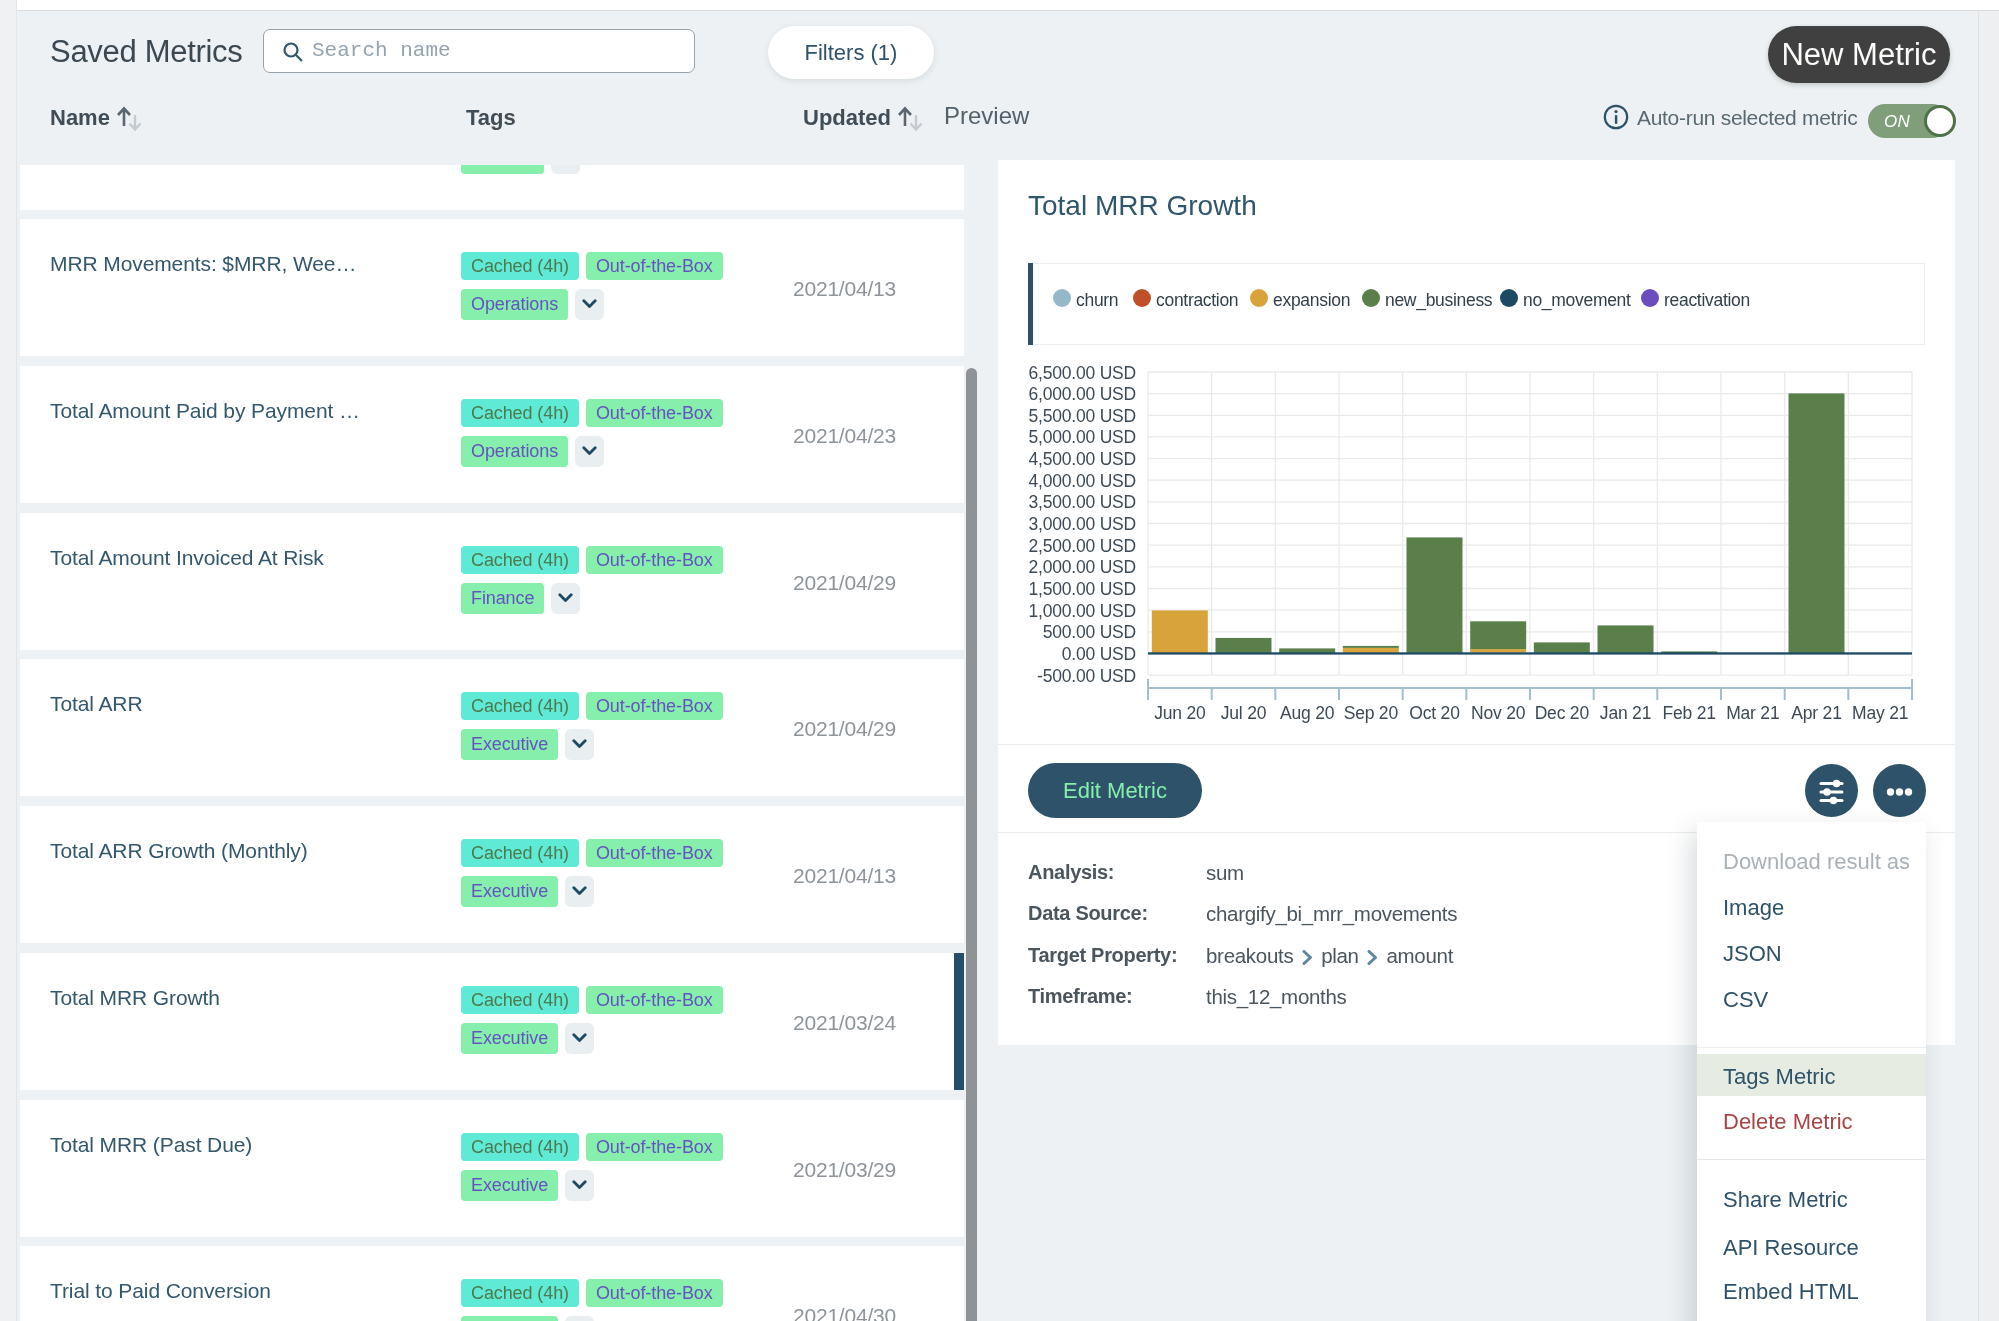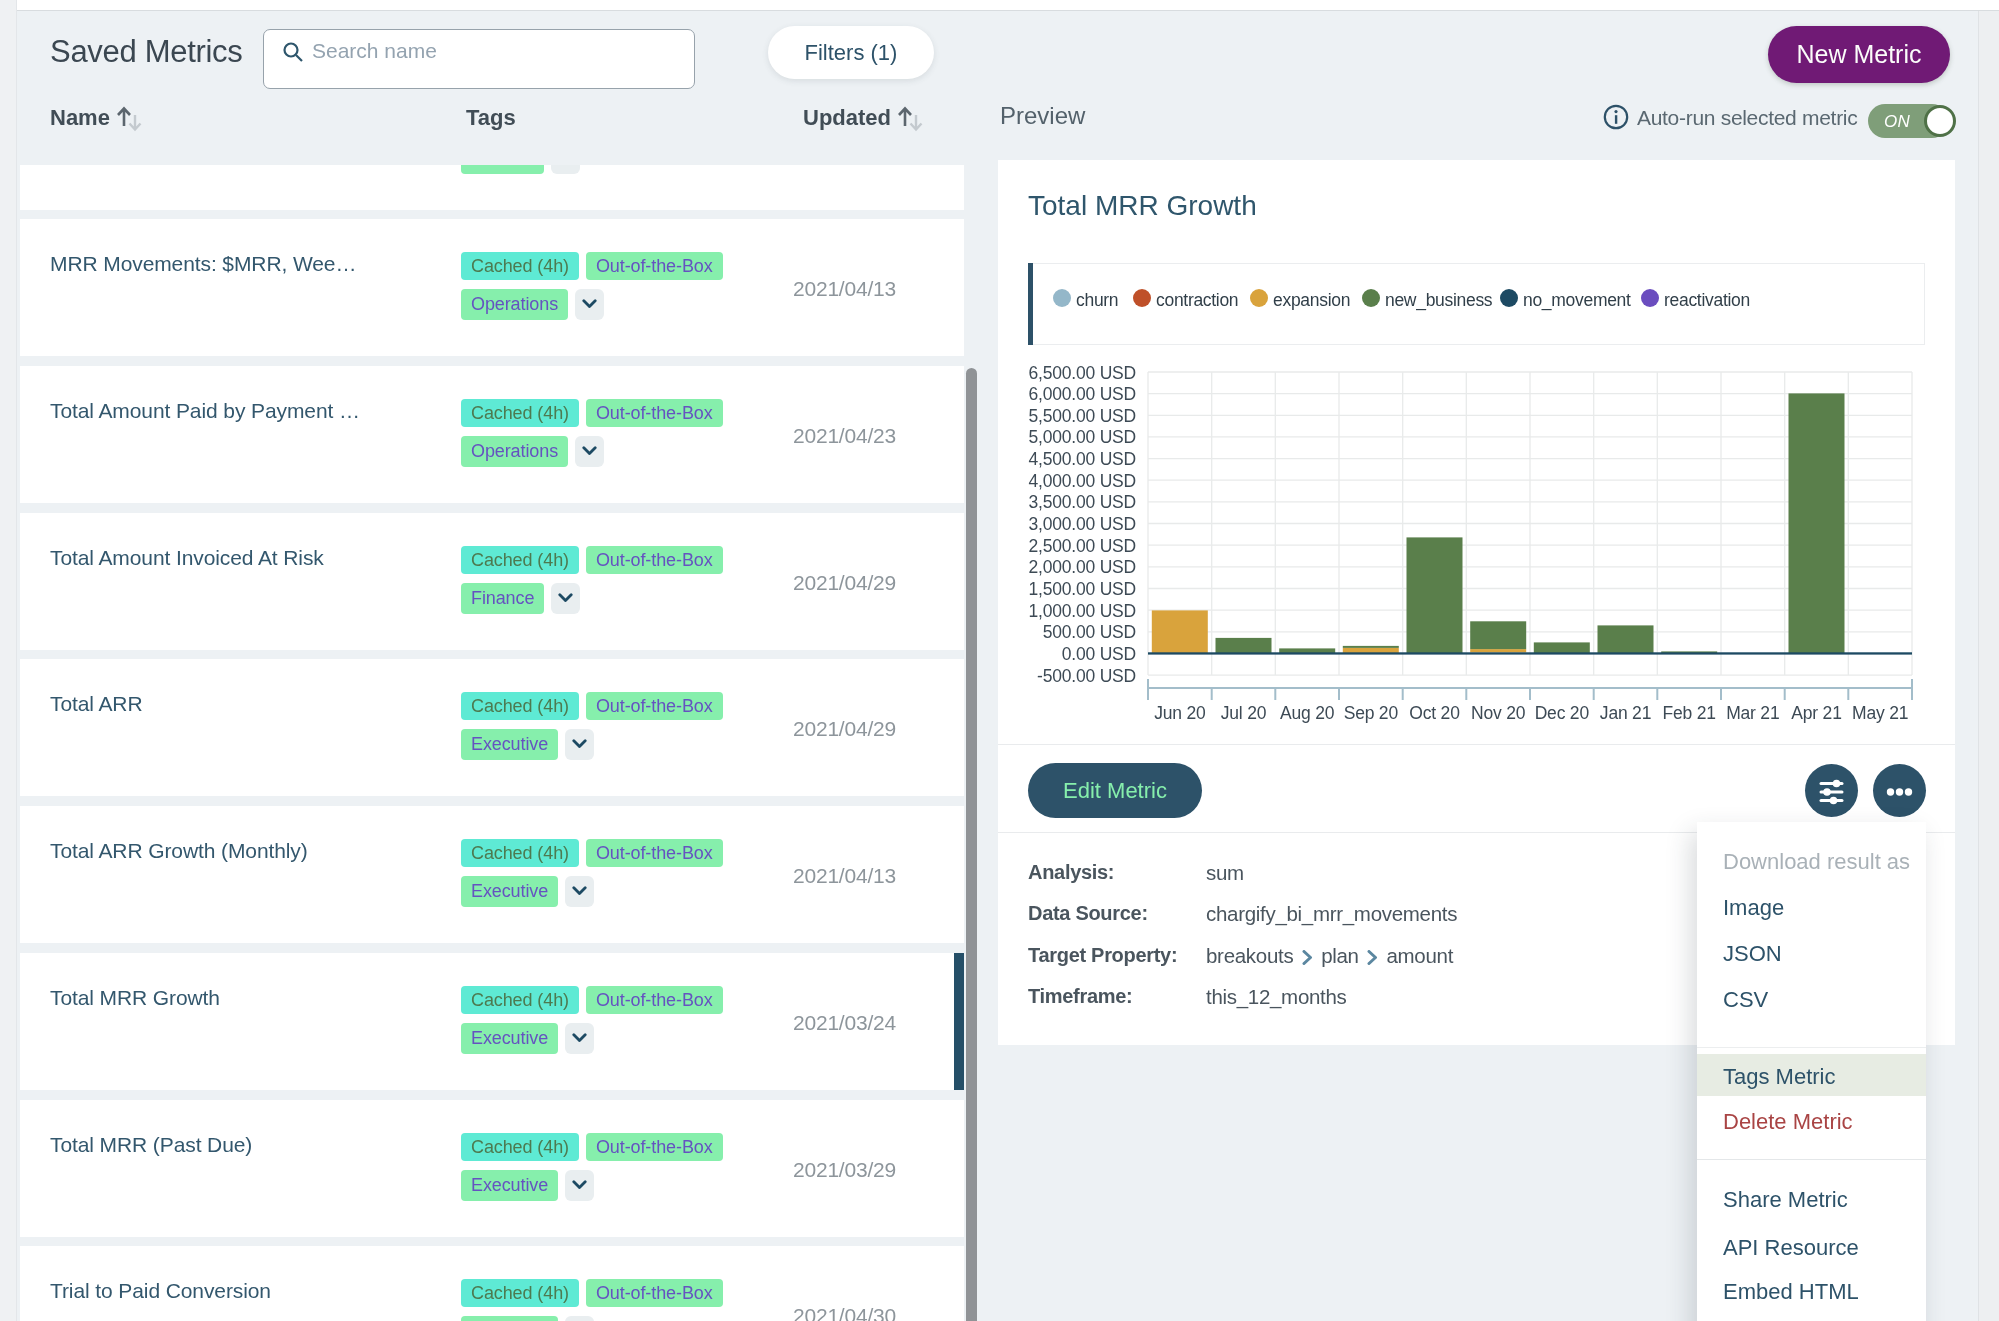--- a/index.html
+++ b/index.html
@@ -5,25 +5,25 @@
 * { margin:0; padding:0; box-sizing:border-box; }
 html,body { width:1999px; height:1321px; overflow:hidden; }
 body { font-family:"Liberation Sans", sans-serif; position:relative; background:#edf1f4; }
 .abs { position:absolute; }
 
 #topbar { left:17px; top:0; right:0; height:11px; background:#fff; border-bottom:1px solid #d8dcdf; z-index:5;}
 #leftsliver { left:0; top:0; width:17px; height:1321px; background:#eff1f3; border-right:1px solid #e3e6e9; z-index:6;}
 #rightsliver { left:1978px; top:11px; width:21px; bottom:0; background:#edeff1; border-left:1px solid #dfe2e5; z-index:6;}
 
 #h1 { left:50px; top:34px; font-size:31px; color:#3b4751; letter-spacing:-0.3px; }
-#search { left:263px; top:29px; width:432px; height:60px; background:#fff; border:1.5px solid #97a2ab; border-radius:7px; }
+#search { left:263px; top:29px; width:432px; height:44px; background:#fff; border:1.5px solid #97a2ab; border-radius:7px;font-family:Liberation Mono, monospace; }
 #search svg { position:absolute; left:17px; top:10px; }
 #search span { position:absolute; left:48px; top:9px; font-size:21px; color:#94a3b0; }
 #filters { left:768px; top:26px; width:166px; height:53px; background:#fff; border-radius:27px; box-shadow:0 2px 6px rgba(60,70,80,0.12); color:#2d5269; font-size:22px; text-align:center; line-height:53px; }
-#newmetric { left:1768px; top:26px; width:182px; height:57px; background:#701a75; border-radius:29px; color:#fbfcfa; font-size:25px; text-align:center; line-height:57px; box-shadow:0 2px 5px rgba(60,80,60,0.25);}
+#newmetric { left:1768px; top:26px; width:182px; height:57px; background:#404040; border-radius:29px; color:#fbfcfa; font-size:31px; text-align:center; line-height:57px; box-shadow:0 2px 5px rgba(60,80,60,0.25);}
 
 .colhead { top:105px; font-size:22px; font-weight:bold; color:#414d56; }
 #ch-name { left:50px; } .sorticons { margin-left:3px; }
 #ch-tags { left:466px; }
 #ch-upd { left:803px; }
 .sorticons { position:absolute; top:-3px; }
 
 #tablewrap { left:17px; top:165px; width:961px; bottom:0; overflow:hidden; }
 .row { position:absolute; left:3px; width:944px; height:137px; background:#fff; }
 .row .nm { position:absolute; left:30px; top:32px; font-size:21px; color:#33576d; width:380px; line-height:26px; letter-spacing:-0.1px;}
@@ -33,21 +33,21 @@
 .tag { display:inline-block; vertical-align:top; border-radius:4px; font-size:18px; padding:0 10px; margin-right:7px; letter-spacing:-0.1px;}
 .tagl1 .tag { line-height:28px; height:28px;}
 .tagl2 .tag { line-height:31px; height:31px;}
 .tgreen { background:#5eead4; color:#4d7a50; }
 .tpurple { background:#86efac; color:#6553c0; }
 .chevbox { display:inline-block; vertical-align:top; width:29px; height:31px; background:#e9eef0; border-radius:6px; text-align:center; }
 .chevbox svg { margin-top:10px; }
 .selbar { position:absolute; right:0; top:0; width:10px; height:137px; background:#254f68; }
 #scrollthumb { left:966px; top:368px; width:11px; height:960px; background:#909396; border-radius:6px; z-index:3; }
 
-#pv-title { left:1000px; top:102px; font-size:24px; color:#53616b; }
+#pv-title { left:944px; top:102px; font-size:24px; color:#53616b; }
 #pv-info { left:1603px; top:104px; }
 #pv-autorun { left:1637px; top:106px; font-size:21px; color:#5a6871; letter-spacing:-0.3px; }
 #toggle { left:1868px; top:104px; width:81px; height:34px; border-radius:17px; background:#7f9e79; }
 #toggle .on { position:absolute; left:16px; top:8px; color:#fff; font-size:17px; letter-spacing:0.3px;font-style:italic;}
 #toggle .knob { position:absolute; left:56px; top:1px; width:32px; height:32px; border-radius:50%; background:#fff; border:3px solid #4f7147; }
 #card { left:998px; top:160px; width:957px; height:885px; background:#fff; }
 #card-title { left:1028px; top:190px; font-size:28px; color:#2f566c; }
 #legend { left:1028px; top:263px; width:897px; height:82px; background:#fff; border:1px solid #ebedef; border-left:none; }
 #legendbar { left:1028px; top:263px; width:5px; height:82px; background:#2d5168; }
 .litem { position:absolute; top:289px; }

